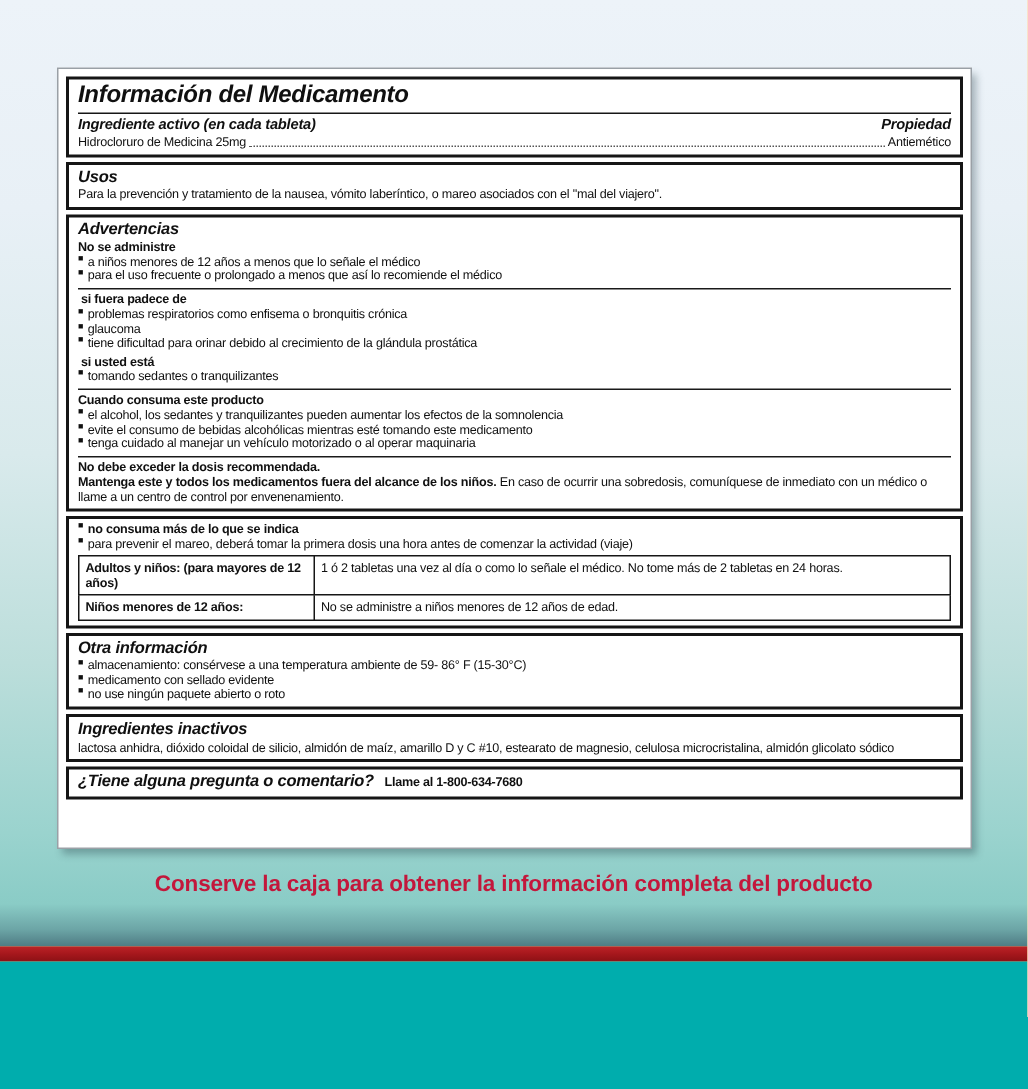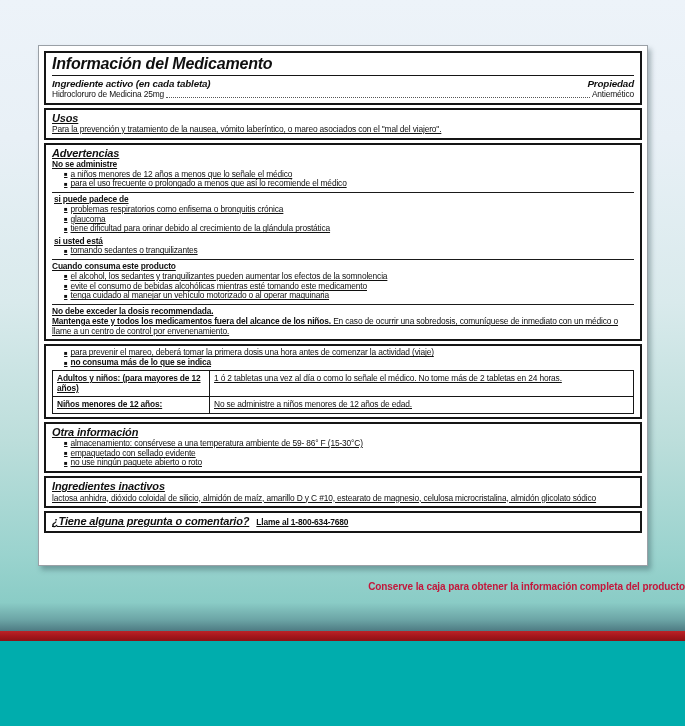--- a/index.html
+++ b/index.html
@@ -16,44 +16,44 @@
   }
   .stripe-red {
     position:absolute; left:0; top:631px; width:100%; height:10px;
     background:linear-gradient(180deg, #bb2327 0%, var(--red_stripe,#a8181d) 45%, #8c1115 100%);
   }
   .bg-bottom {
     position:absolute; left:0; top:641px; width:100%; height:85px;
     background:var(--teal,#00adad);
   }
   .note {
-    position:absolute; left:0; top:581px; width:100%; text-align:right;
-    font-weight:bold; font-size:10px; color:var(--note_red,#c3173b);
+    position:absolute; left:0; top:581px; width:100%; text-align:center;
+    font-weight:bold; font-size:15px; color:var(--note_red,#c3173b);
     letter-spacing:-0.1px;
   }
   
   .sheet {
     position:absolute; left:38px; top:45px; width:610px; height:521px;
     box-sizing:border-box; background:#fff; border:1px solid #9aa0a6;
     box-shadow:3px 4px 5px rgba(35,60,70,.35);
     padding:5px; overflow:hidden;
     color:#101010; font-size:8.4px; line-height:1.16; letter-spacing:-0.15px;
   }
   .box { border:2.5px solid #151515; padding:2px 6px 3px; }
-  .box + .box { margin-top:3px;text-decoration:underline; }
+  .box + .box { margin-top:3px; }
   h1.title {
     margin:0 0 2px; font-size:16px; font-style:italic; font-weight:bold;
     letter-spacing:-0.2px; line-height:1.15;
   }
   .rule  { border-top:1.5px solid #161616; margin:0 0 2px; }
   .sec-h { font-size:11px; font-style:italic; font-weight:bold; line-height:1.12; margin:0 0 1px; }
   .hrow  { display:flex; justify-content:space-between; font-weight:bold; font-style:italic; font-size:9.8px;align-items:center; }
   .lrow  { display:flex; align-items:flex-end; }
   .leader{ flex:1; border-bottom:1.3px dotted #555; margin:0 2px 2px; min-width:20px; }
-  .b     { display:flex; align-items:center; gap:3px;margin-left:12px; }
+  .b     { display:flex; align-items:flex-start; gap:3px; }
   .sq    { font-size:6px; flex:0 0 auto; }
   .bold  { font-weight:bold; }
   .sub   { font-weight:bold; padding-left:2px; margin-top:2.5px; }
   .group-h { font-weight:bold; }
   .sep   { border-top:1.5px solid #1a1a1a; margin:2.5px 0; }
   .dtable{ width:100%; border-collapse:collapse; margin-top:2.5px; }
   .dtable td { border:1.3px solid #161616; padding:2.5px 4px 3px; vertical-align:top; }
   td.who { width:148px; font-weight:bold; }
   .qrow  { display:flex; align-items:baseline; gap:7px; }
   .q-h   { font-size:11px; font-style:italic; font-weight:bold; }
@@ -96,21 +96,21 @@
         <span class="sq">■</span>
         <span>a niños menores de 12 años a menos que lo señale el médico</span>
       </div>
       <div class="b">
         <span class="sq">■</span>
         <span>para el uso frecuente o prolongado a menos que así lo recomiende el médico</span>
       </div>
 
       <div class="sep"></div>
 
-      <div class="sub">si puede padece de</div>
+      <div class="sub">si fuera padece de</div>
       <div class="b">
         <span class="sq">■</span>
         <span>problemas respiratorios como enfisema o bronquitis crónica</span>
       </div>
       <div class="b">
         <span class="sq">■</span>
         <span>glaucoma</span>
       </div>
       <div class="b">
         <span class="sq">■</span>
@@ -142,25 +142,25 @@
 
       <div class="bold">No debe exceder la dosis recommendada.</div>
       <div>
         <span class="bold">Mantenga este y todos los medicamentos fuera del alcance de los niños.</span><span> En caso de ocurrir una sobredosis, comuníquese de inmediato con un médico o llame a un centro de control por envenenamiento.</span>
       </div>
     </section>
 
     <section class="box">
       <div class="b">
         <span class="sq">■</span>
+        <span class="bold">no consuma más de lo que se indica</span>
+      </div>
+      <div class="b">
+        <span class="sq">■</span>
         <span>para prevenir el mareo, deberá tomar la primera dosis una hora antes de comenzar la actividad (viaje)</span>
-      </div>
-      <div class="b">
-        <span class="sq">■</span>
-        <span class="bold">no consuma más de lo que se indica</span>
       </div>
       <table class="dtable">
         <tbody>
           <tr>
             <td class="who">Adultos y niños: (para mayores de 12 años)</td>
             <td>1 ó 2 tabletas una vez al día o como lo señale el médico. No tome más de 2 tabletas en 24 horas.</td>
           </tr>
           <tr>
             <td class="who">Niños menores de 12 años:</td>
             <td>No se administre a niños menores de 12 años de edad.</td>
@@ -170,21 +170,21 @@
     </section>
 
     <section class="box">
       <div class="sec-h">Otra información</div>
       <div class="b">
         <span class="sq">■</span>
         <span>almacenamiento: consérvese a una temperatura ambiente de 59- 86° F (15-30°C)</span>
       </div>
       <div class="b">
         <span class="sq">■</span>
-        <span>empaquetado con sellado evidente</span>
+        <span>medicamento con sellado evidente</span>
       </div>
       <div class="b">
         <span class="sq">■</span>
         <span>no use ningún paquete abierto o roto</span>
       </div>
     </section>
 
     <section class="box">
       <div class="sec-h">Ingredientes inactivos</div>
       <div>lactosa anhidra, dióxido coloidal de silicio, almidón de maíz, amarillo D y C #10, estearato de magnesio, celulosa microcristalina, almidón glicolato sódico</div>

